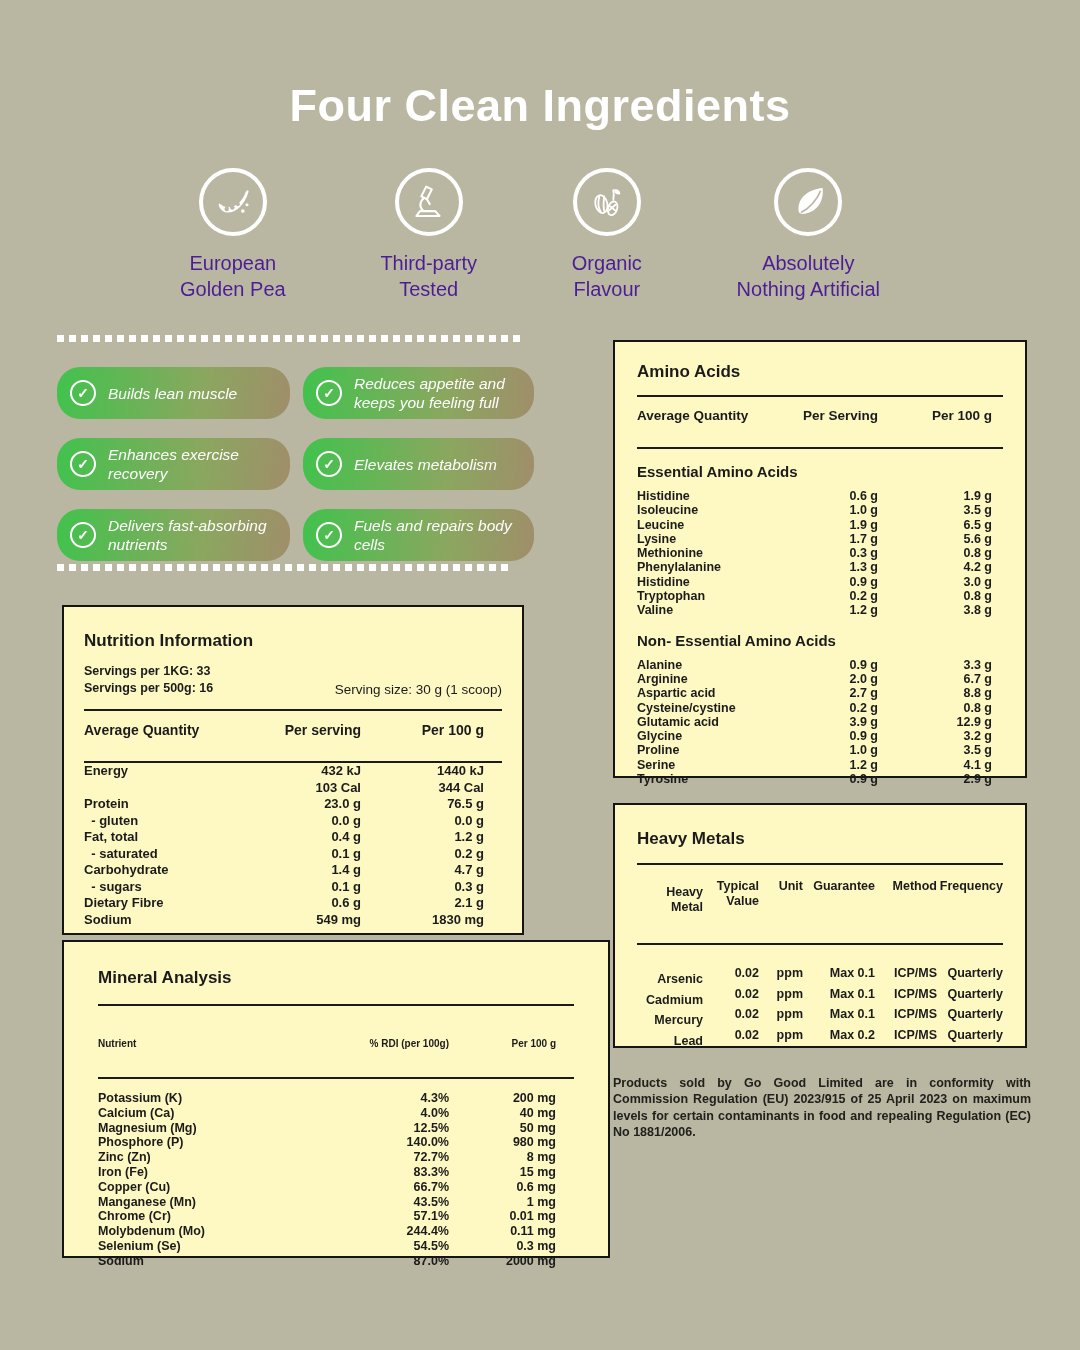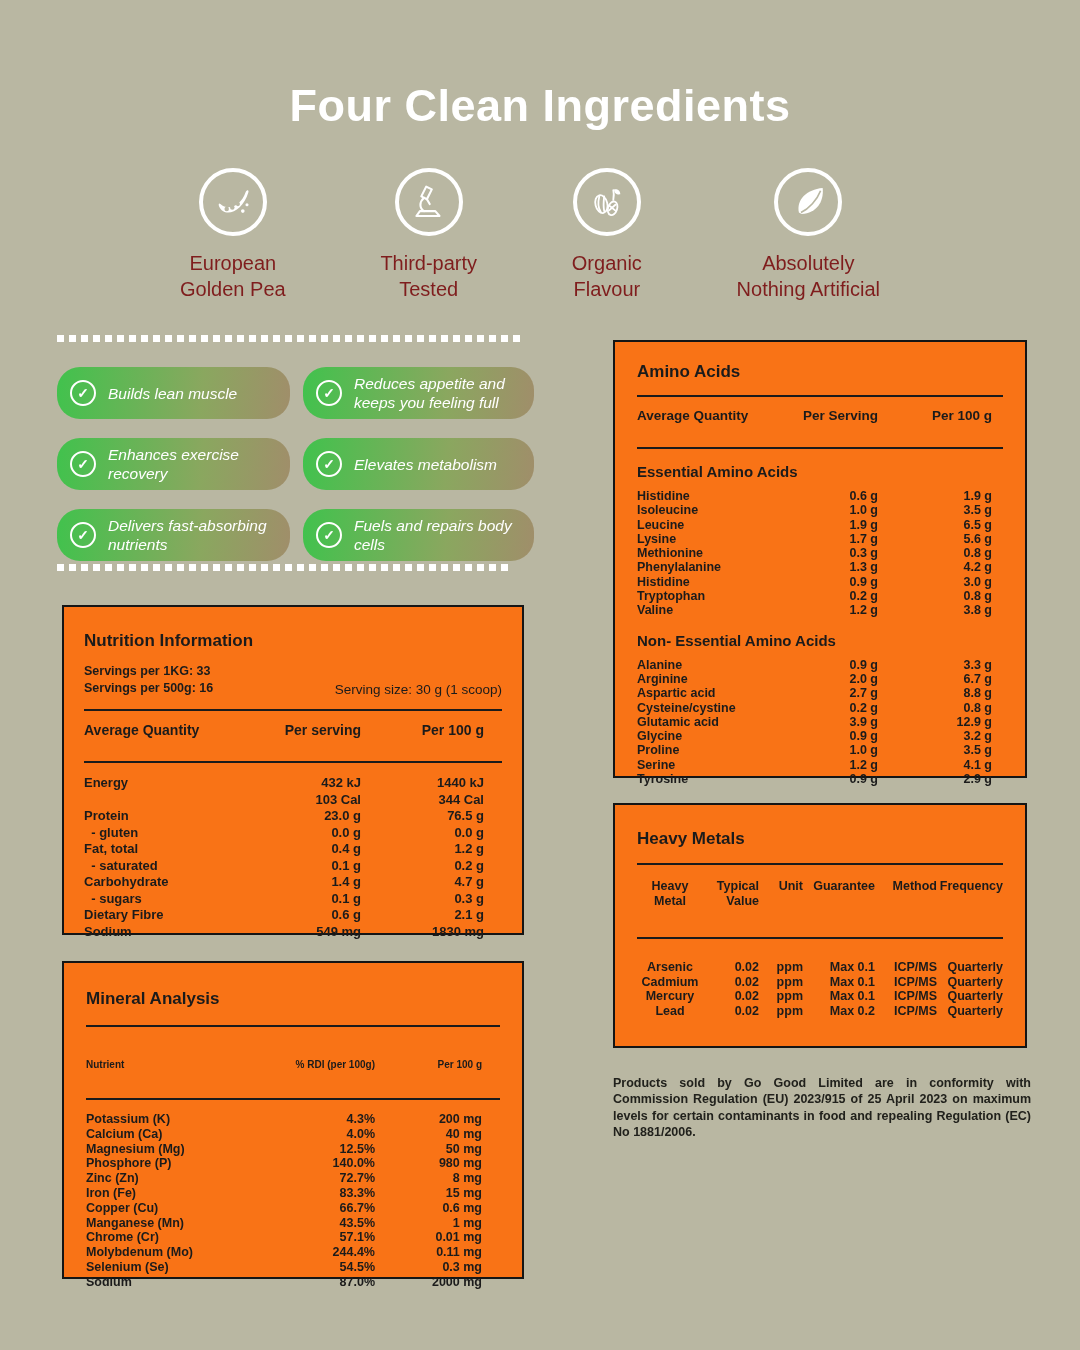--- a/index.html
+++ b/index.html
@@ -9,61 +9,61 @@
   
   .title{position:absolute;top:80px;left:0;width:100%;margin:0;text-align:center;
          color:#ffffff;font-size:45px;font-weight:700;letter-spacing:0.5px;}
 
   
   .features{position:absolute;top:168px;left:180px;width:700px;display:flex;
             justify-content:space-between;align-items:flex-start;}
   .feature{display:flex;flex-direction:column;align-items:center;gap:14px;}
   .feature-circle{width:68px;height:68px;box-sizing:border-box;border:4px solid #fff;
                   border-radius:50%;display:flex;align-items:center;justify-content:center;}
-  .feature-label{color:#7f1d1d;font-size:20px;line-height:26px;text-align:center;
+  .feature-label{color:#4c1d95;font-size:20px;line-height:26px;text-align:center;
                  white-space:pre-line;font-weight:400;}
 
   
   .dotted{position:absolute;height:7px;
           background:repeating-linear-gradient(to right,#fff 0 7px,transparent 7px 12px);}
   .dotted.top{top:335px;left:57px;width:468px;}
   .dotted.bottom{top:564px;left:57px;width:455px;}
 
   
   .pills{position:absolute;top:367px;left:57px;width:477px;display:grid;
          grid-template-columns:233px 231px;column-gap:13px;row-gap:19px;}
   .pill{box-sizing:border-box;min-height:43px;border-radius:23px;
         background:linear-gradient(95deg,#41c24d 0%,#8aa75f 62%,#a08e6a 100%);
         display:flex;align-items:center;gap:12px;padding:7px 10px 7px 13px;}
   .check{width:26px;height:26px;min-width:26px;box-sizing:border-box;border:2px solid #fff;
          border-radius:50%;color:#fff;display:flex;align-items:center;justify-content:center;
          font-size:14px;font-weight:700;font-style:normal;}
   .pill-label{color:#fff;font-size:15.5px;font-style:italic;line-height:19px;white-space:pre-line;}
 
   
-  .panel{position:absolute;background:#f97316;border:2px solid #151515;box-sizing:border-box;
+  .panel{position:absolute;background:#fef9c3;border:2px solid #151515;box-sizing:border-box;
          color:#1b1b1b;}
   .panel-title{margin:0;font-size:17px;font-weight:700;}
   .rule{border:none;border-top:2px solid #1b1b1b;margin:0;}
   .trow,.thead{display:grid;font-weight:700;}
   .c2,.c3{text-align:right;white-space:pre-line;}
   .c1{white-space:pre-line;}
 
   .panel.nutrition{left:62px;top:605px;width:462px;height:330px;padding:24px 20px;}
   .nut-servings-row{display:flex;justify-content:space-between;align-items:flex-end;margin-top:12px;}
   .nut-servings{font-size:12.5px;line-height:17px;font-weight:700;}
   .serving-size{font-size:13.5px;font-weight:400;}
   .nutrition .rule{margin-top:12px;}
   .nutrition .thead{grid-template-columns:170px 1fr 125px;font-size:14px;padding:11px 0;}
   .nutrition .thead .c2,.nutrition .trow .c2{padding-right:16px;}
   .nutrition .thead .c3,.nutrition .trow .c3{padding-right:18px;}
-  .nutrition .tbody{margin-top:12px;}
+  .nutrition .tbody{margin-top:0;}
   .nutrition .trow{grid-template-columns:170px 1fr 125px;font-size:13px;line-height:16.5px;}
 
-  .panel.minerals{left:62px;top:961px;width:462px;height:318px;padding:26px 22px;}
+  .panel.minerals{left:62px;top:940px;width:548px;height:318px;padding:26px 34px;}
   .minerals .rule{margin-top:16px;}
   .minerals .thead{grid-template-columns:170px 1fr 125px;font-size:10px;padding:12px 0;margin-top:20px;}
   .minerals .thead .c3,.minerals .trow .c3{padding-right:18px;}
   .minerals .tbody{margin-top:12px;}
   .minerals .trow{grid-template-columns:170px 1fr 125px;font-size:12.5px;line-height:14.8px;}
 
   .panel.amino{left:613px;top:340px;width:414px;height:438px;padding:20px 22px;}
   .amino .rule{margin-top:13px;}
   .amino .thead{grid-template-columns:150px 1fr 115px;font-size:13.5px;padding:11px 0;}
   .amino .thead .c2,.amino .trow .c2{padding-right:10px;}
@@ -71,21 +71,21 @@
   .amino .subhead{font-size:15px;font-weight:700;margin:14px 0 9px 0;}
   .amino .trow{grid-template-columns:150px 1fr 115px;font-size:12.5px;line-height:14.3px;}
 
   .panel.heavy{left:613px;top:803px;width:414px;height:245px;padding:24px 22px;}
   .heavy .rule{margin-top:14px;}
   .heavy .thead{grid-template-columns:66px 56px 44px 72px 62px 66px;font-size:12.5px;
                 padding:14px 0;line-height:15px;}
   .heavy .thead span,.heavy .trow span{white-space:pre-line;}
   .heavy .tbody{margin-top:21px;}
   .heavy .trow{grid-template-columns:66px 56px 44px 72px 62px 66px;font-size:12.5px;line-height:14.5px;}
-  .heavy .hc1{text-align:center;}
+  .heavy .hc1{text-align:right;margin-top:6px;}
   .heavy .hc2,.heavy .hc3,.heavy .hc4,.heavy .hc5{text-align:right;}
   .heavy .hc6{text-align:right;}
 
   .disclaimer{position:absolute;left:613px;top:1062px;width:418px;color:#21211c;
               font-size:12.5px;font-weight:700;line-height:16.5px;text-align:justify;}
 </style>
 </head>
 <body>
 
 <div class="canvas">

